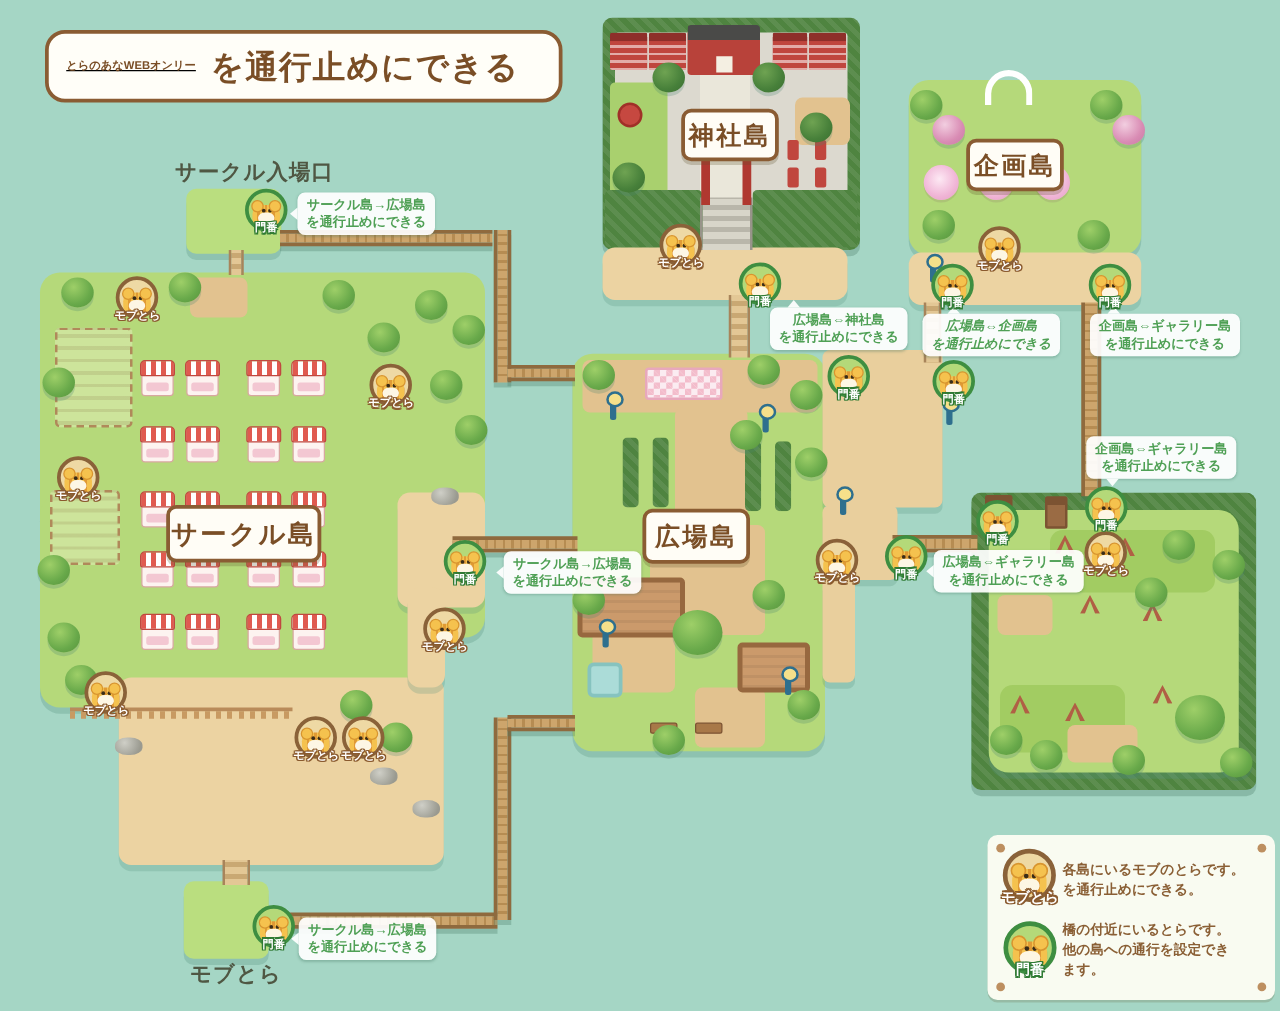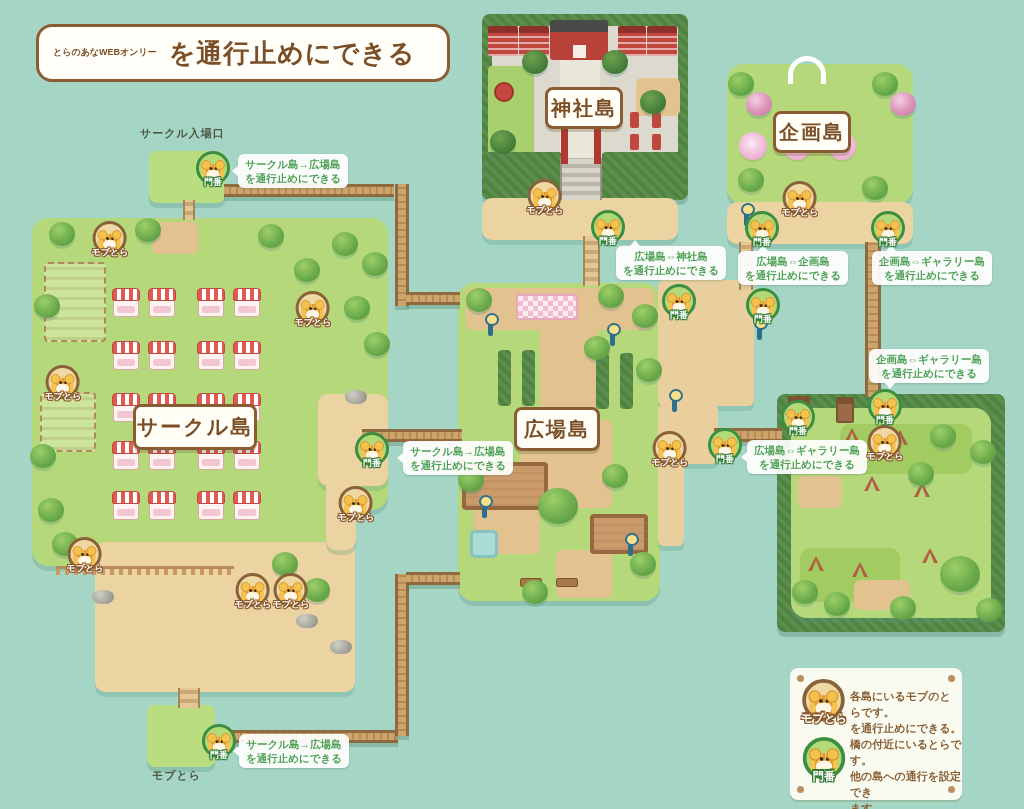--- a/index.html
+++ b/index.html
@@ -103,33 +103,33 @@
   .ptr{position:absolute;width:0;height:0;}
   .ptr.left{left:-6px;top:50%;margin-top:-5px;border-top:5px solid transparent;border-bottom:5px solid transparent;
         border-right:6px solid rgba(255,255,255,.93);}
   .ptr.up{top:-6px;border-left:5px solid transparent;border-right:5px solid transparent;
         border-bottom:6px solid rgba(255,255,255,.93);}
   .ptr.down{bottom:-6px;border-left:5px solid transparent;border-right:5px solid transparent;
         border-top:6px solid rgba(255,255,255,.93);}
   .ilabel{position:absolute;z-index:20;background:#fffdf6;border:3px solid #8a5c33;border-radius:8px;
         display:flex;align-items:center;justify-content:center;font-weight:900;color:#7a4e26;
         letter-spacing:2px;box-shadow:0 3px 0 rgba(90,80,40,.25);}
-  .place{position:absolute;z-index:20;font-size:11px;font-weight:900;color:#4f5743;letter-spacing:1px;}
+  .place{position:absolute;z-index:20;font-size:17px;font-weight:900;color:#4f5743;letter-spacing:1px;}
 
   
   .hdr{position:absolute;left:36px;top:24px;width:414px;height:58px;background:#fffef8;border:3px solid #8a5c33;
         border-radius:16px;display:flex;align-items:center;gap:12px;padding:0 14px;z-index:40;}
-  .hdr-left{display:flex;flex-direction:row;line-height:1.1;}
+  .hdr-left{display:flex;flex-direction:row;line-height:1.1;text-decoration:underline;}
   .hdr-event{font-size:9px;font-weight:bold;color:#7a4e26;}
   .hdr-logo{font-size:25px;font-weight:900;color:#fbd23f;letter-spacing:2px;
         text-shadow:-2px 0 0 #8a5c33,2px 0 0 #8a5c33,0 -2px 0 #8a5c33,0 2px 0 #8a5c33,-1px -1px 0 #8a5c33,1px -1px 0 #8a5c33,-1px 1px 0 #8a5c33,1px 1px 0 #8a5c33;}
   .hdr-title{font-size:26px;font-weight:900;color:#7a4e26;letter-spacing:1px;white-space:nowrap;}
 
   
-  .legend{position:absolute;left:790px;top:668px;width:172px;height:132px;background:#f9fbf1;border-radius:8px;
+  .legend{position:absolute;left:790px;top:668px;width:230px;height:132px;background:#f9fbf1;border-radius:8px;
         z-index:40;box-shadow:0 2px 0 rgba(90,80,40,.2);}
   .ldot{position:absolute;width:7px;height:7px;border-radius:50%;background:#bd8f60;}
   .lrow{position:absolute;left:60px;font-size:11px;line-height:16px;font-weight:bold;color:#8a5f35;}
 </style>
 </head>
 <body>
 
 <div id="stage">
 
   <div id="terrain">
@@ -321,21 +321,21 @@
       <div class="note" style="left: 239px; top: 734px;">
         <div>サークル島→広場島</div>
         <div>を通行止めにできる</div>
         <div class="ptr left"></div>
       </div>
       <div class="note" style="left: 616px; top: 246px;">
         <div>広場島⇔神社島</div>
         <div>を通行止めにできる</div>
         <div class="ptr up" style="left: 14px;"></div>
       </div>
-      <div class="note" style="left: 738px; top: 251px;">
+      <div class="note" style="left: 738px; top: 251px; font-style: italic;">
         <div>広場島⇔企画島</div>
         <div>を通行止めにできる</div>
         <div class="ptr up" style="left: 20px;"></div>
       </div>
       <div class="note" style="left: 872px; top: 251px;">
         <div>企画島⇔ギャラリー島</div>
         <div>を通行止めにできる</div>
         <div class="ptr up" style="left: 14px;"></div>
       </div>
       <div class="note" style="left: 869px; top: 349px;">

